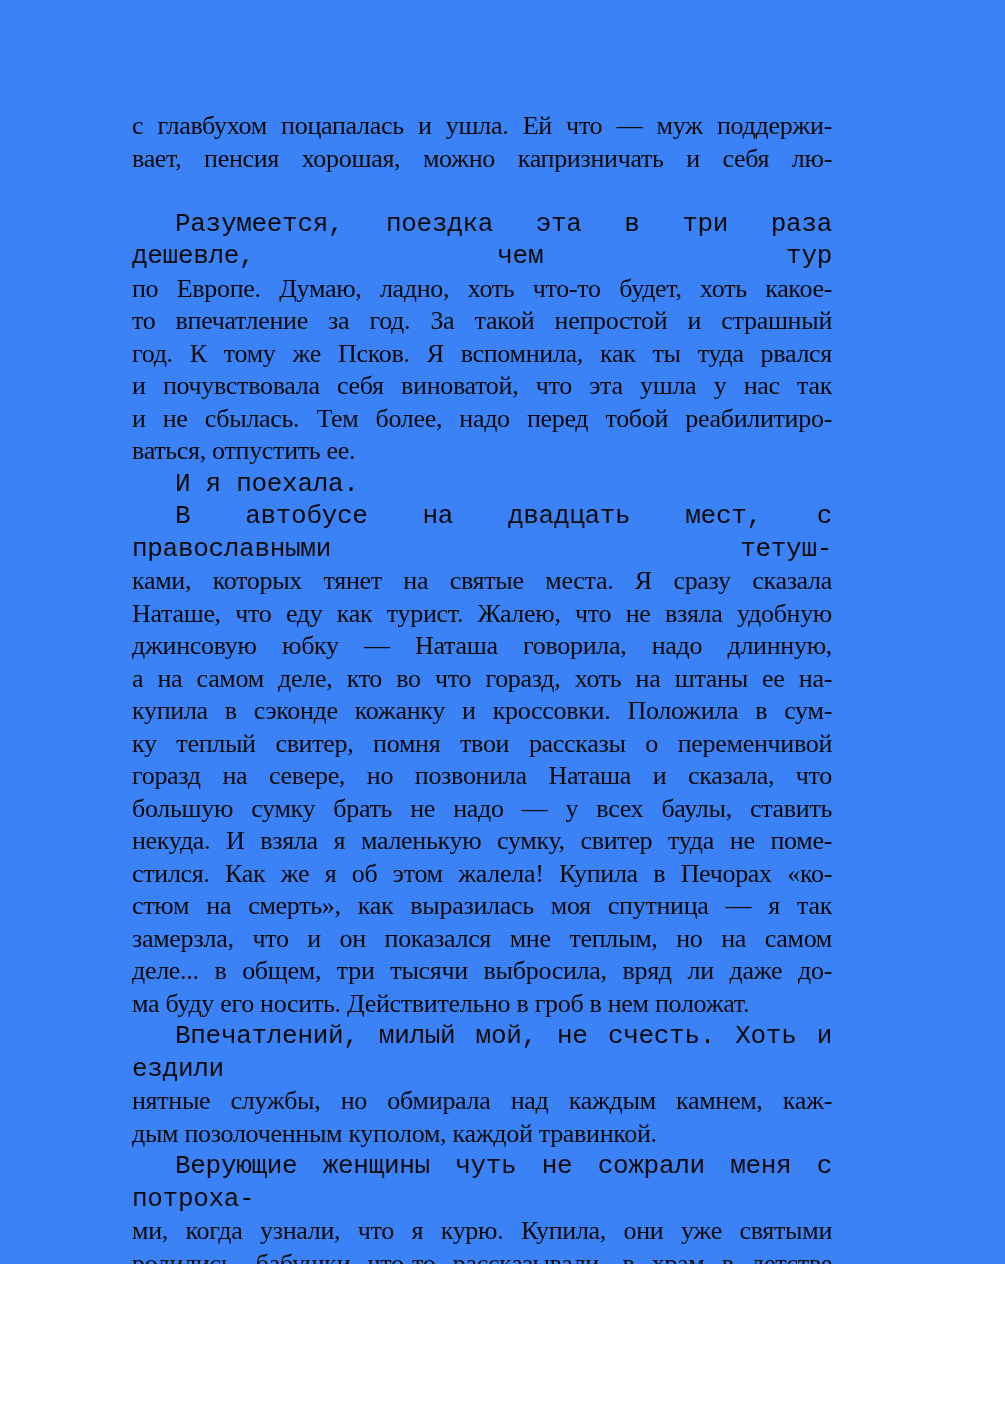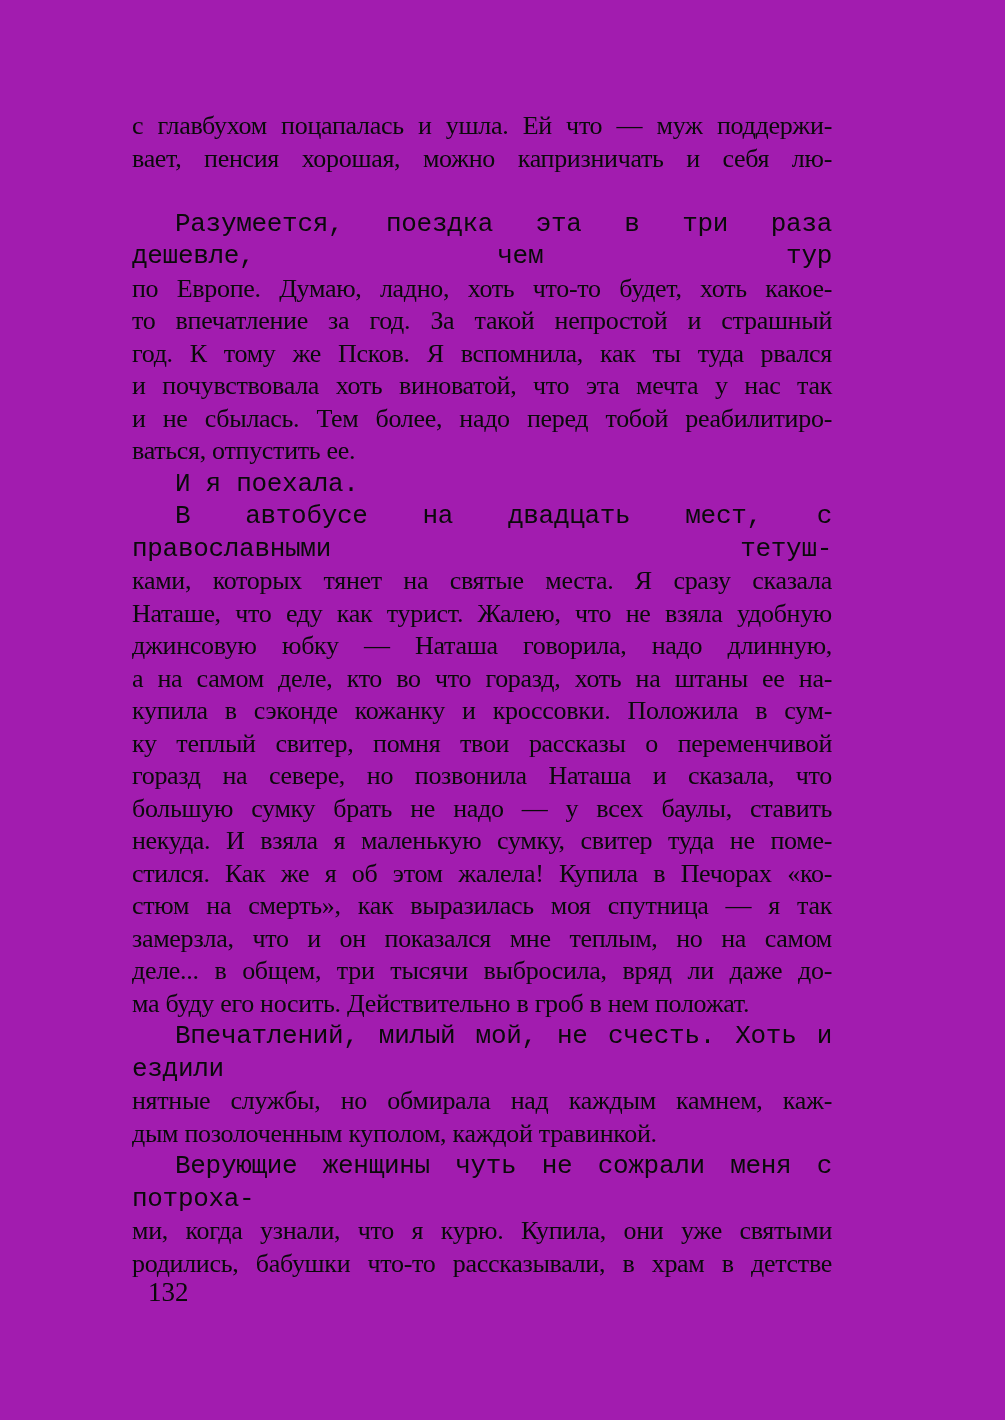--- a/index.html
+++ b/index.html
@@ -3,22 +3,22 @@
 <meta charset="utf-8">
 <style>
   html, body {
     margin: 0;
     padding: 0;
     background: #ffffff;
   }
   .book-page {
     position: relative;
     width: 1005px;
-    height: 1420px;
-    background: #a21caf;
+    height: 1264px;
+    background: #3b82f6;
     overflow: hidden;
     font-family: "Liberation Serif", "DejaVu Serif", serif;
     color: #0a0a0a;
   }
   .text-block {
     position: absolute;
     left: 132px;
     top: 110px;
     width: 700px;
     font-size: 26px;
@@ -56,21 +56,21 @@
 
 <div class="book-page">
   <div class="text-block">
       <div class="line line--justify">с главбухом поцапалась и ушла. Ей что — муж поддержи-</div>
       <div class="line line--justify">вает, пенсия хорошая, можно капризничать и себя лю-</div>
       <div class="line line--blank">&nbsp;</div>
       <div class="line line--indent line--justify">Разумеется, поездка эта в три раза дешевле, чем тур</div>
       <div class="line line--justify">по Европе. Думаю, ладно, хоть что-то будет, хоть какое-</div>
       <div class="line line--justify">то впечатление за год. За такой непростой и страшный</div>
       <div class="line line--justify">год. К тому же Псков. Я вспомнила, как ты туда рвался</div>
-      <div class="line line--justify">и почувствовала хоть виноватой, что эта мечта у нас так</div>
+      <div class="line line--justify">и почувствовала себя виноватой, что эта ушла у нас так</div>
       <div class="line line--justify">и не сбылась. Тем более, надо перед тобой реабилитиро-</div>
       <div class="line">ваться, отпустить ее.</div>
       <div class="line line--indent">И я поехала.</div>
       <div class="line line--indent line--justify">В автобусе на двадцать мест, с православными тетуш-</div>
       <div class="line line--justify">ками, которых тянет на святые места. Я сразу сказала</div>
       <div class="line line--justify">Наташе, что еду как турист. Жалею, что не взяла удобную</div>
       <div class="line line--justify">джинсовую юбку — Наташа говорила, надо длинную,</div>
       <div class="line line--justify">а на самом деле, кто во что горазд, хоть на штаны ее на-</div>
       <div class="line line--justify">купила в сэконде кожанку и кроссовки. Положила в сум-</div>
       <div class="line line--justify">ку теплый свитер, помня твои рассказы о переменчивой</div>

